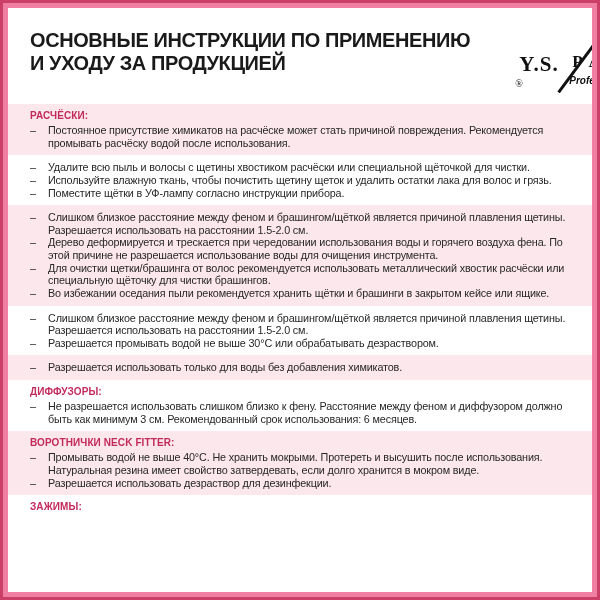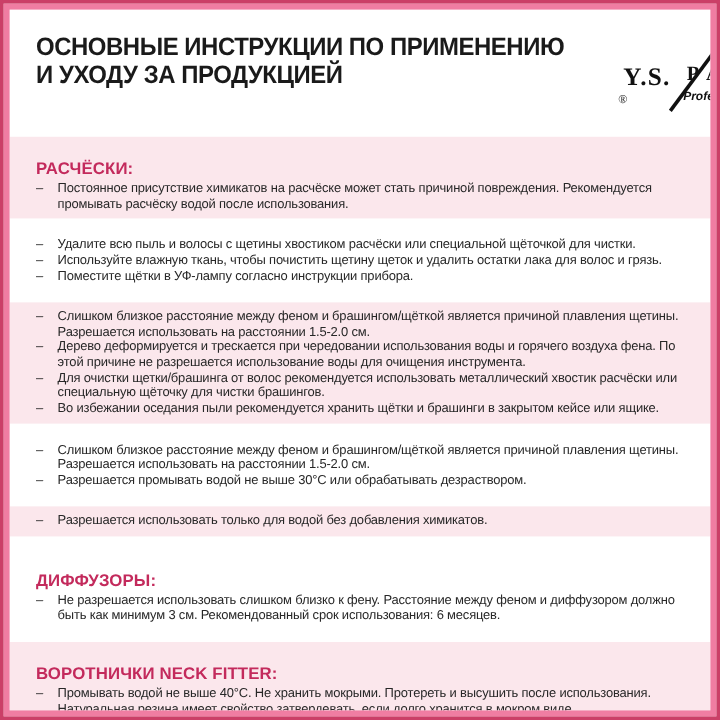--- a/index.html
+++ b/index.html
@@ -2,39 +2,39 @@
 <html><head>
 <meta charset="utf-8">
 <style>
   html, body { margin:0; padding:0; }
   .page {
     position:relative; width:600px; height:600px; overflow:hidden;
     font-family:"Liberation Sans", sans-serif; background:#ffffff;
   }
   .frame-outer { position:absolute; inset:0; border:3px solid #cb3f67; z-index:10; pointer-events:none; }
   .frame-inner { position:absolute; inset:3px; border:5px solid #f07da2; z-index:10; pointer-events:none; }
-  .content { position:absolute; inset:8px; display:flex; flex-direction:column; overflow:hidden; background:#ffffff;gap:10px; }
+  .content { position:absolute; inset:8px; display:flex; flex-direction:column; overflow:hidden; background:#ffffff; }
 
   .hdr { display:flex; justify-content:space-between; align-items:flex-start; padding:20px 12px 10px 22px; background:#ffffff; }
   .title { font-weight:bold; font-size:21px; line-height:1.1; color:#1a1a1a; letter-spacing:-0.4px; transform:scaleX(0.95); transform-origin:left top; }
   .title span { display:block; white-space:nowrap; }
 
   .logo { position:relative; width:150px; height:64px; flex-shrink:0; margin-top:2px;
           font-family:"Liberation Serif", serif; color:#111; }
   .logo-ys   { position:absolute; left:26px; top:22px; font-size:21px; font-weight:bold; letter-spacing:1px; }
   .logo-park { position:absolute; left:79px; top:22px; font-size:17px; font-weight:bold; letter-spacing:7px; }
   .logo-slash { position:absolute; left:87px; top:-7px; width:3px; height:77px; background:#111; transform:rotate(36.5deg); }
   .logo-prof { position:absolute; left:76px; top:45px; font-size:10px; font-weight:bold; font-style:italic; font-family:"Liberation Sans", sans-serif; }
   .logo-reg  { position:absolute; left:22px; top:48px; font-size:10px; }
 
   .section { padding:6px 14px 6px 22px; }
   .section.pink { background:#fbe7ec; }
   .section.white { background:#ffffff; }
   .section.last { flex:1; }
-  .sec-title { font-size:14px; font-weight:bold; color:#c32a5c; margin:12px 0 3px 0; letter-spacing:0.1px; }
+  .sec-title { font-size:10px; font-weight:bold; color:#c32a5c; margin:0 0 3px 0; letter-spacing:0.1px; }
   .bullet { display:flex; font-size:10.8px; line-height:1.17; color:#272727; letter-spacing:-0.15px; }
   .bullet .dash { width:18px; flex-shrink:0; }
   .bullet .txt { flex:1; padding-right:2px; }
 </style>
 </head>
 <body>
 
 <div class="page">
   <div class="content">
 
@@ -101,21 +101,21 @@
       </div>
       <div class="bullet">
         <span class="dash">–</span>
         <span class="txt">Разрешается промывать водой не выше 30°С или обрабатывать дезраствором.</span>
       </div>
     </div>
 
     <div class="section pink">
       <div class="bullet">
         <span class="dash">–</span>
-        <span class="txt">Разрешается использовать только для водой без добавления химикатов.</span>
+        <span class="txt">Разрешается использовать только для воды без добавления химикатов.</span>
       </div>
     </div>
 
     <div class="section white">
       <div class="sec-title">ДИФФУЗОРЫ:</div>
       <div class="bullet">
         <span class="dash">–</span>
         <span class="txt">Не разрешается использовать слишком близко к фену. Расстояние между феном и диффузором должно быть как минимум 3 см. Рекомендованный срок использования: 6 месяцев.</span>
       </div>
     </div>
@@ -125,17 +125,21 @@
       <div class="bullet">
         <span class="dash">–</span>
         <span class="txt">Промывать водой не выше 40°С. Не хранить мокрыми. Протереть и высушить после использования. Натуральная резина имеет свойство затвердевать, если долго хранится в мокром виде.</span>
       </div>
       <div class="bullet">
         <span class="dash">–</span>
         <span class="txt">Разрешается использовать дезраствор для дезинфекции.</span>
       </div>
     </div>
 
+    <div class="section white last">
+      <div class="sec-title">ЗАЖИМЫ:</div>
+
+    </div>
 
   </div>
   <div class="frame-inner"></div>
   <div class="frame-outer"></div>
 </div>
 
 </body></html>

